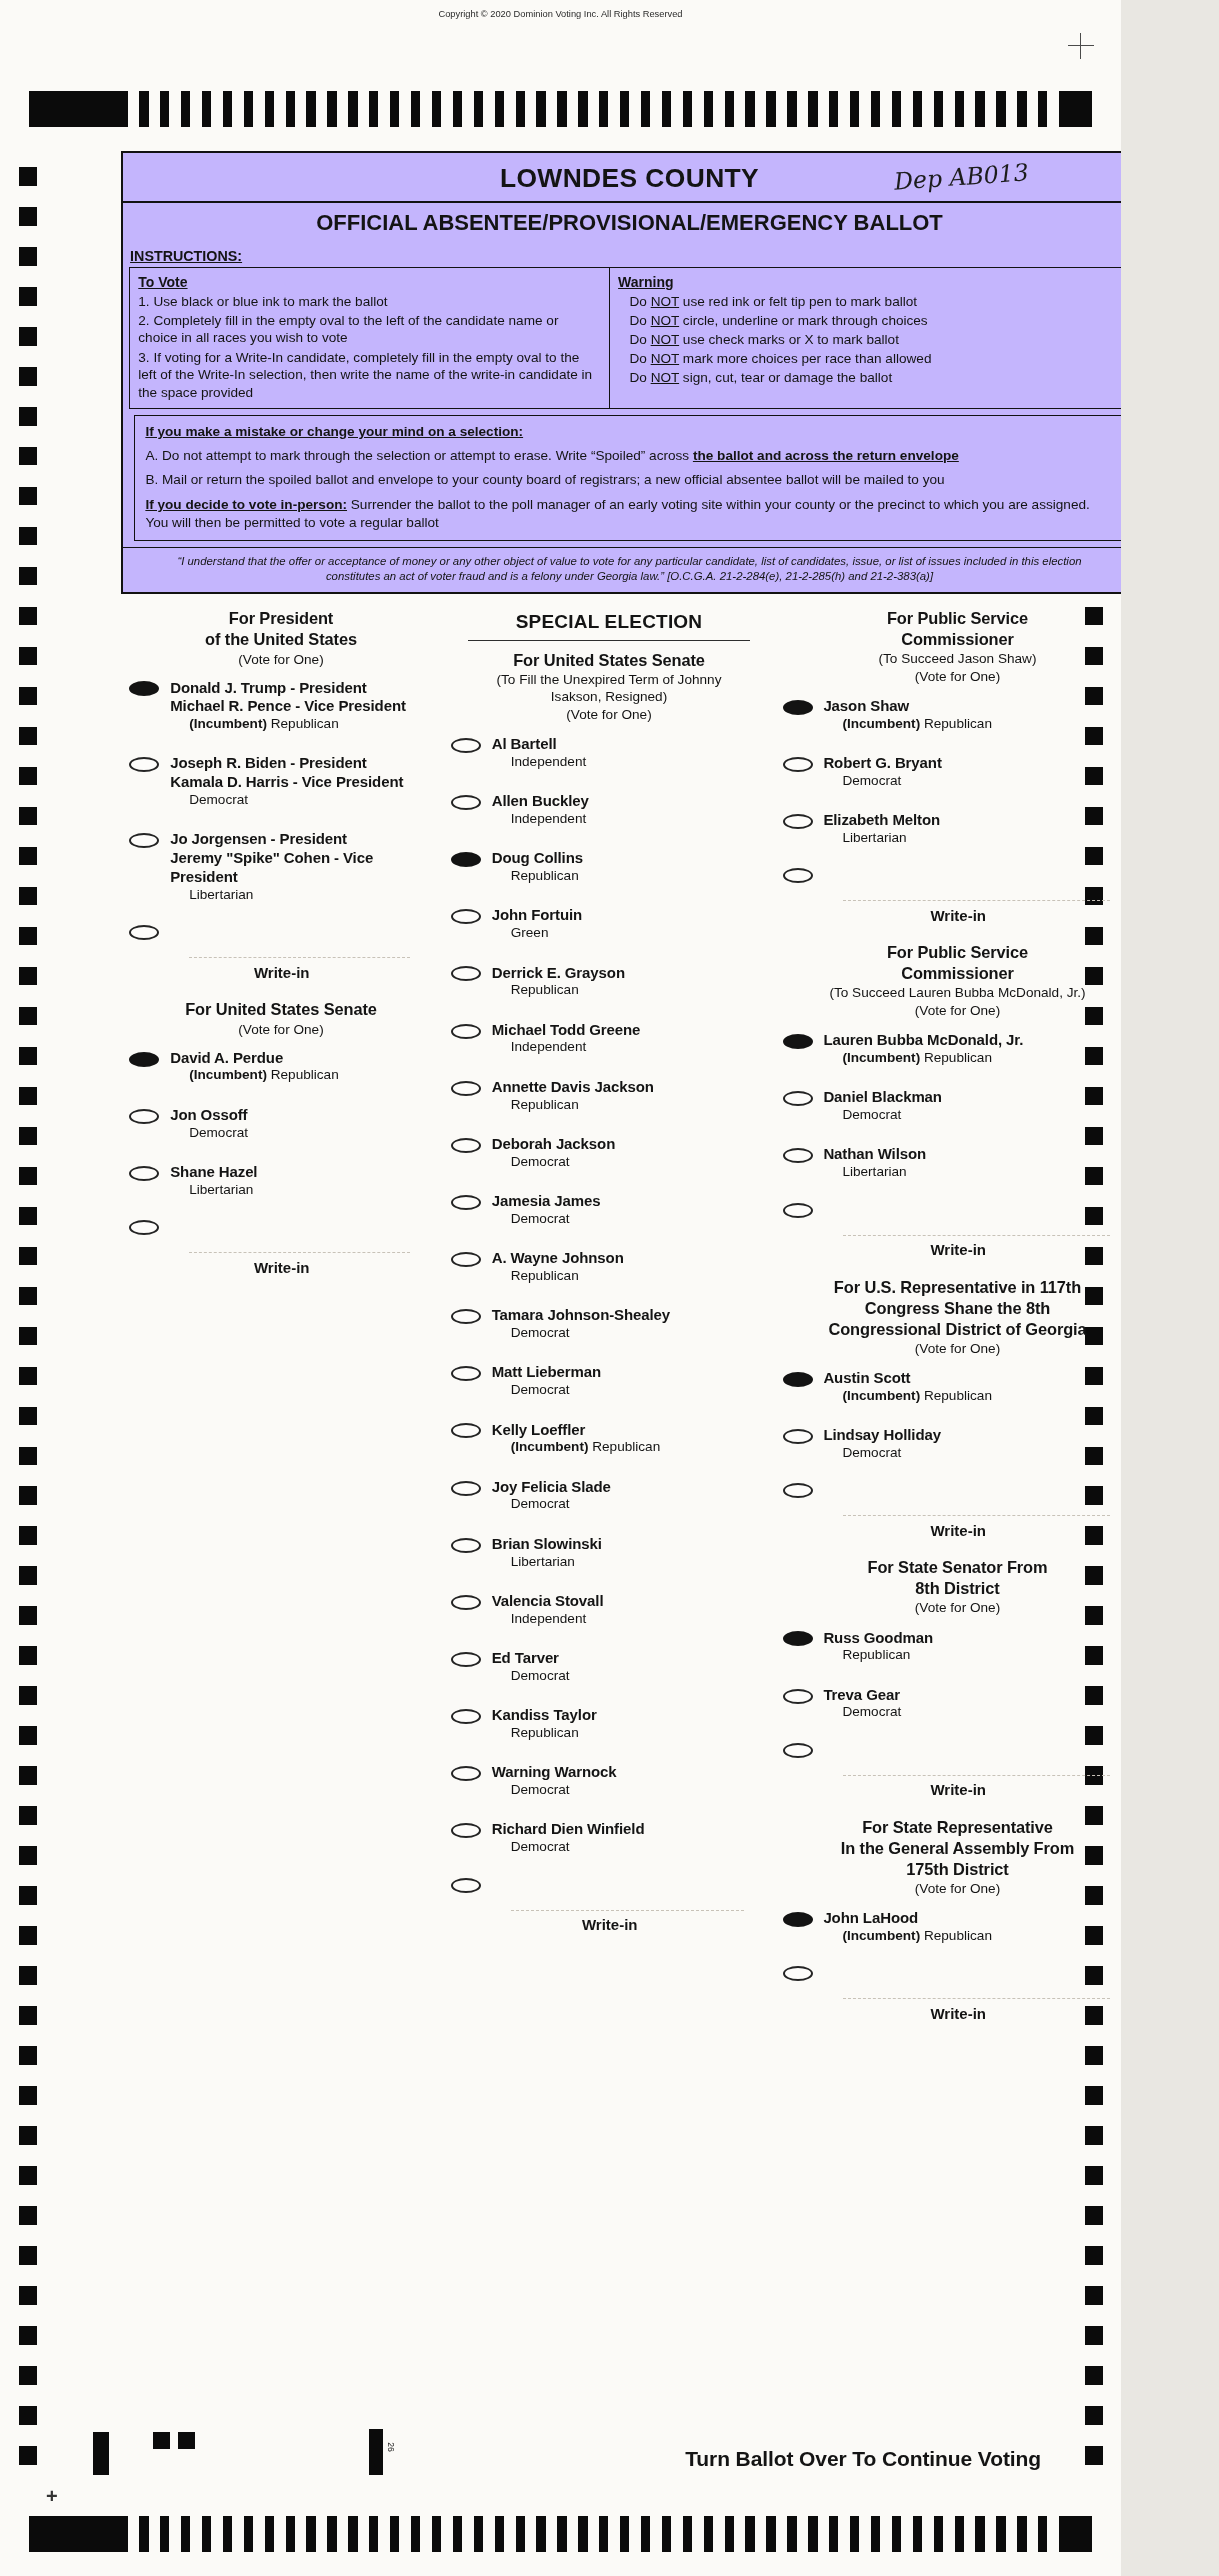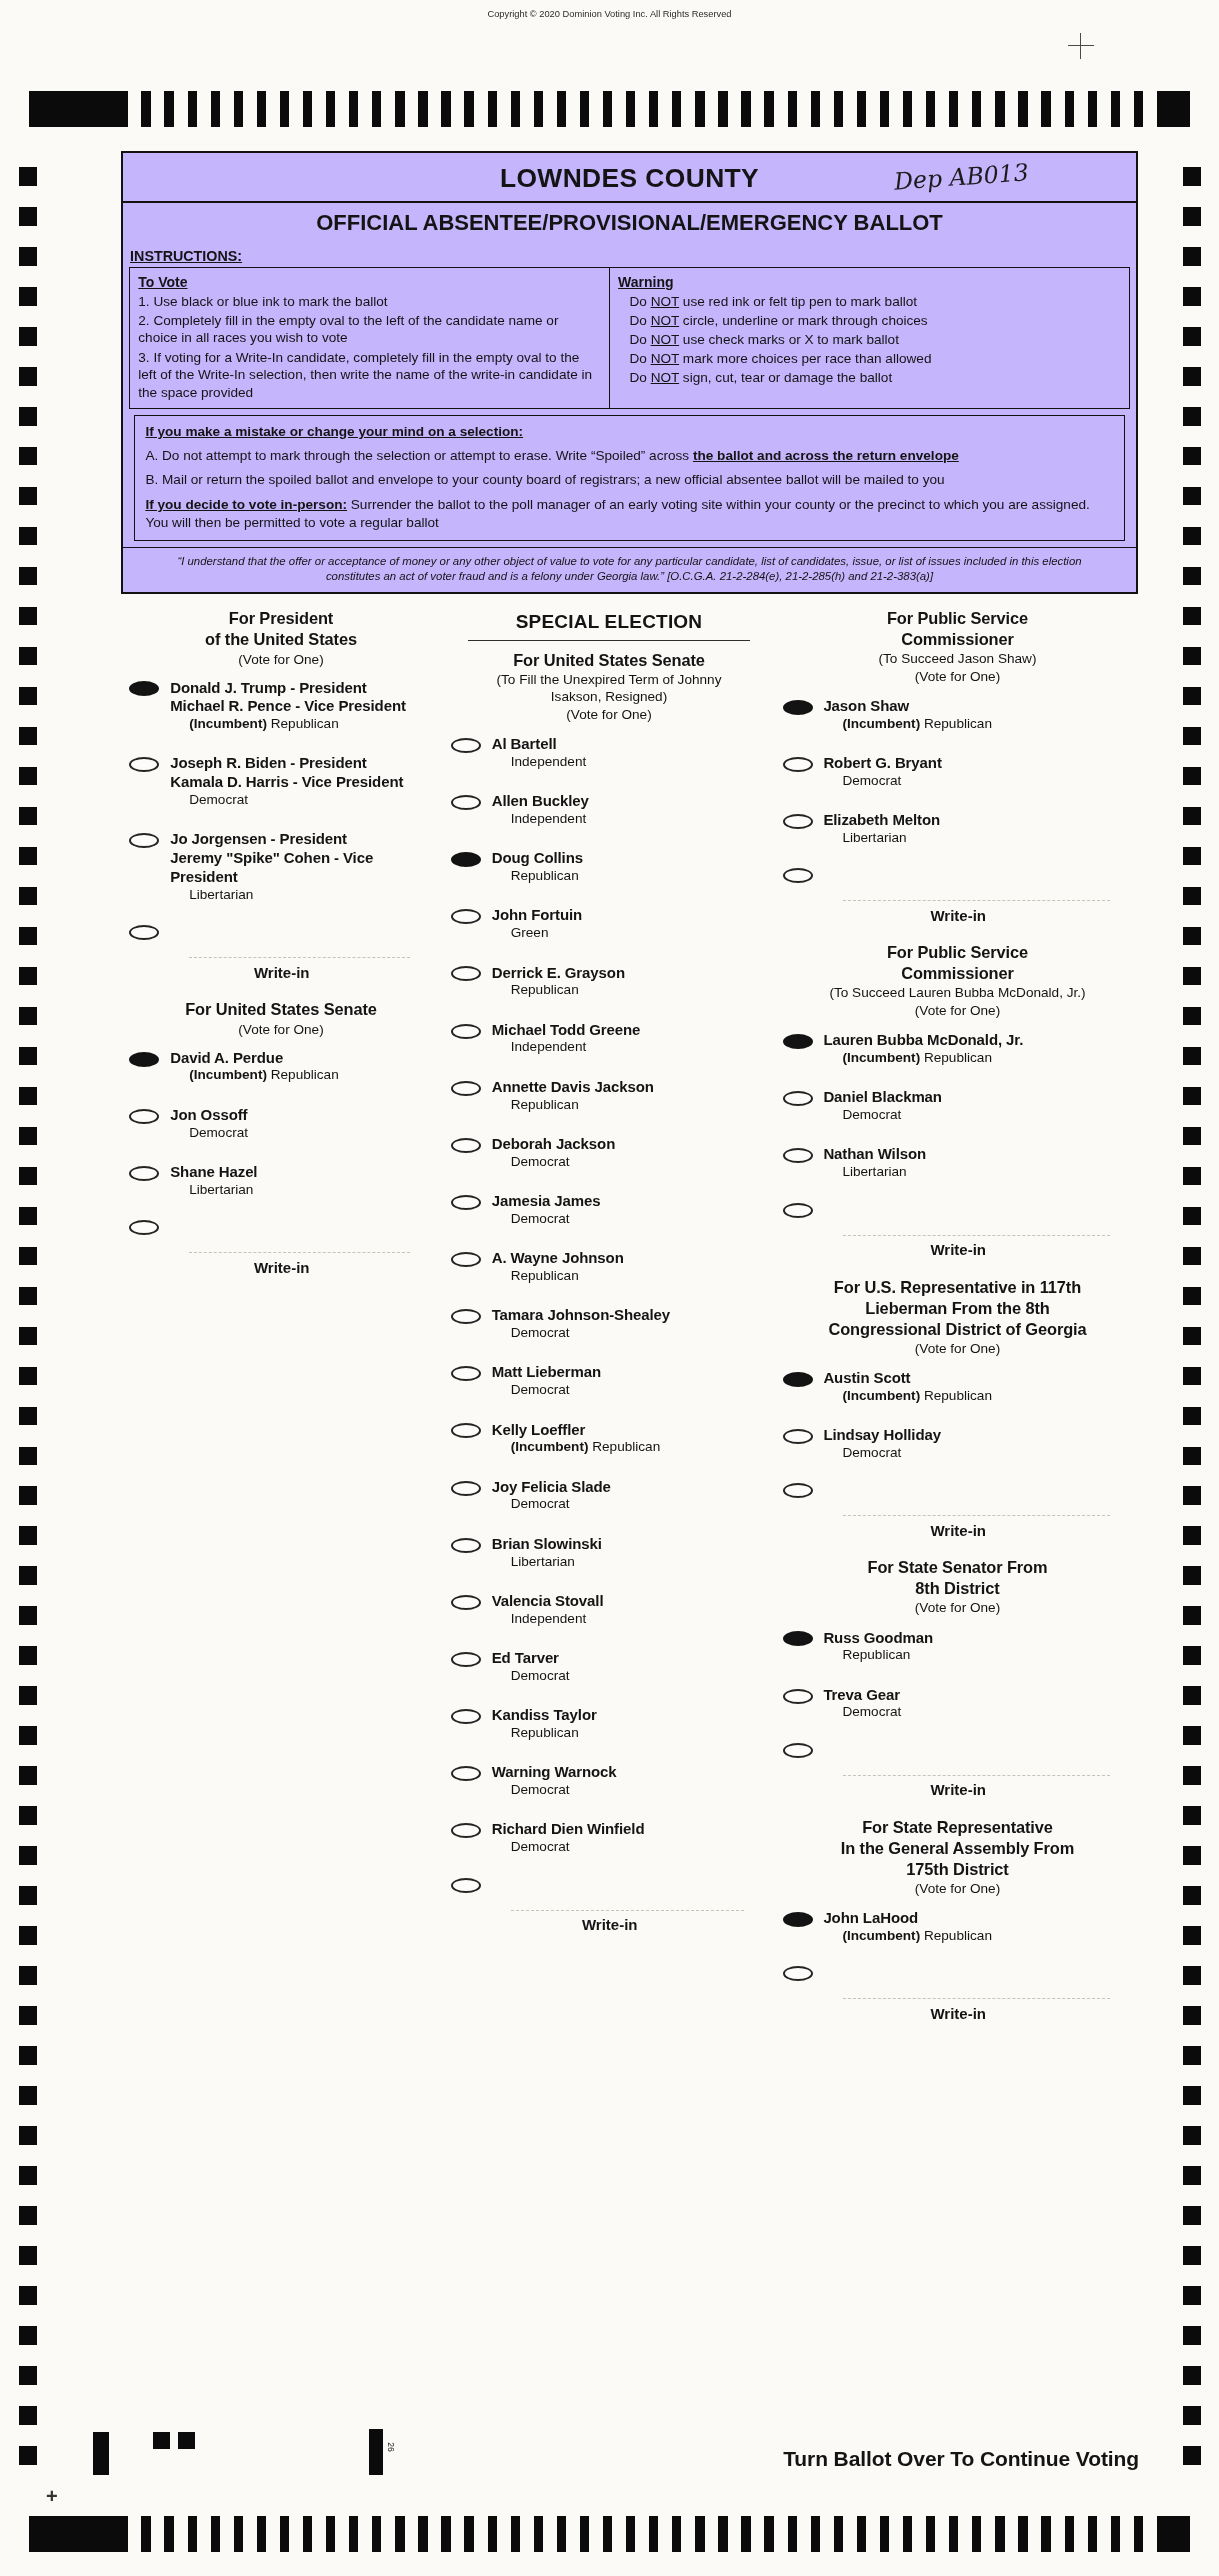--- a/index.html
+++ b/index.html
@@ -1,18 +1,18 @@
 <!DOCTYPE html>
 <html style="font-size:11.4px"><head>
 <meta charset="utf-8">
 <style>
   *{margin:0;padding:0;box-sizing:border-box;}
   html,body{background:#e9e7e2;}
   body{width:1219px;font-family:"Liberation Sans",sans-serif;color:#141414;}
-  .page{position:relative;width:1219px;height:2576px;background:#fbfaf7;overflow:hidden;}
+  .page{position:relative;width:1121px;height:2576px;background:#fbfaf7;overflow:hidden;}
 
   .copyright{position:absolute;top:8.6px;left:0;width:100%;text-align:center;font-size:9.3px;color:#2b2b2b;}
   .reg-cross{position:absolute;top:33px;left:1068px;width:26px;height:26px;}
   .reg-cross .v{position:absolute;left:12px;top:0;width:1.4px;height:26px;background:#4a4a4a;}
   .reg-cross .h{position:absolute;top:12px;left:0;height:1.4px;width:26px;background:#4a4a4a;}
 
   .timing{position:absolute;left:28.6px;right:28.6px;height:36px;display:flex;justify-content:space-between;}
   .timing-top{top:91px;}
   .timing-bottom{top:2516px;}
   .tblock{width:99px;background:#0b0b0b;}
@@ -599,21 +599,21 @@
             </div>
             <div class="wirow">
               <div class="oval"></div>
               <div class="wline"></div>
               <div class="wlabel">Write-in</div>
             </div>
           </div>
           <div class="contest">
             <div class="chead">
               <div class="ctitle">For U.S. Representative in 117th</div>
-              <div class="ctitle">Lieberman From the 8th</div>
+              <div class="ctitle">Congress Shane the 8th</div>
               <div class="ctitle">Congressional District of Georgia</div>
               <div class="csub">(Vote for One)</div>
             </div>
             <div class="cand">
               <div class="oval filled"></div>
               <div class="ctext">
                 <div class="cname">Austin Scott</div>
                 <div class="cparty"><span class="bold">(Incumbent)</span> Republican</div>
               </div>
             </div>

